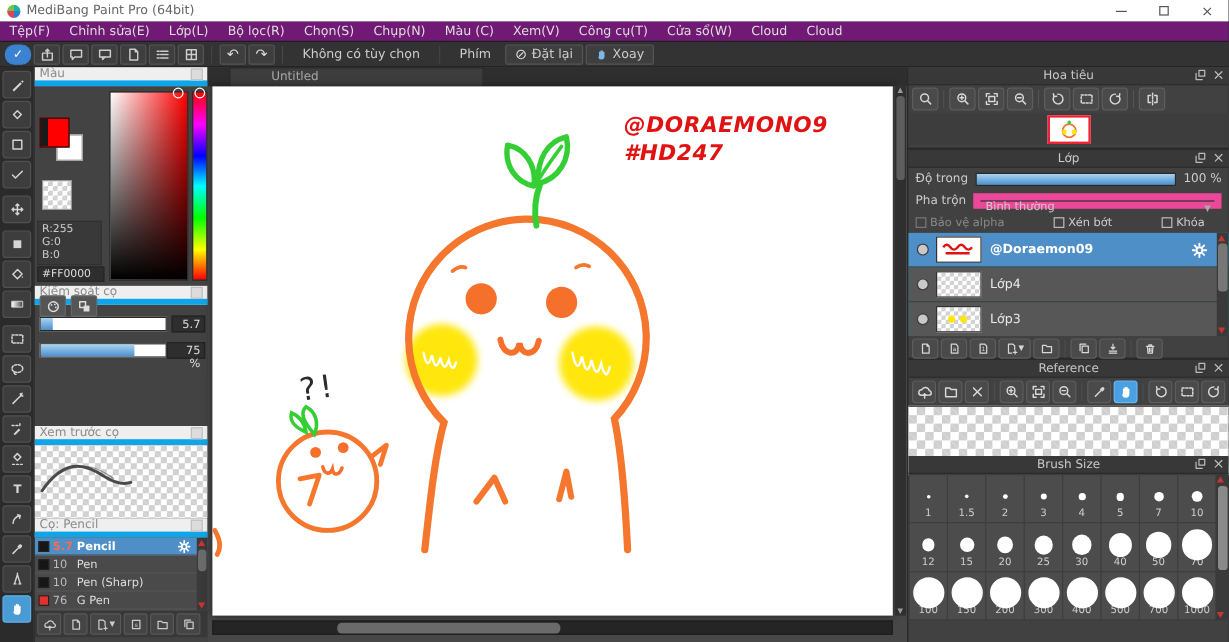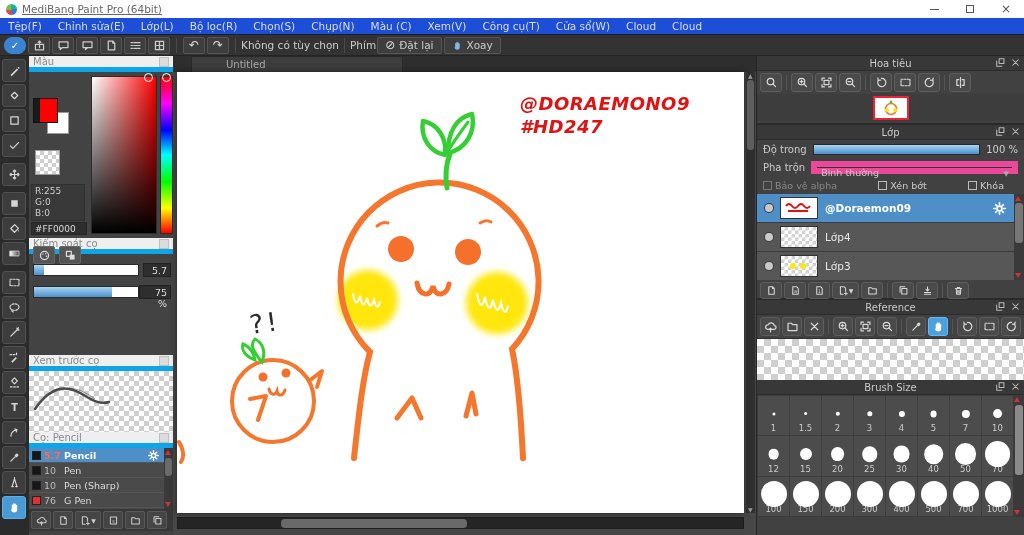--- a/index.html
+++ b/index.html
@@ -2,36 +2,36 @@
 <html><head>
 <meta charset="utf-8">
 <style>
   html,body{margin:0;padding:0;background:#222;}
   *{box-sizing:border-box;font-family:"DejaVu Sans","Liberation Sans",sans-serif;}
   #app{position:relative;width:1024px;height:535px;background:#3a3a3a;overflow:hidden;font-size:11px;color:#ddd;}
 
   
   .titlebar{position:absolute;left:0;top:0;width:1024px;height:18px;background:#fff;color:#555;display:flex;align-items:center;}
   .applogo{width:11px;height:11px;border-radius:50%;margin:0 5px 0 6px;background:conic-gradient(#18b4a0 0 25%,#2f7fd0 25% 50%,#e0445a 50% 75%,#7ac143 75% 100%);}
-  .titletext{font-size:10.5px;color:#666;text-decoration:underline;}
+  .titletext{font-size:10.5px;color:#666;}
   .winbtns{margin-left:auto;display:flex;height:100%;}
   .winbtn{width:36px;height:100%;display:flex;align-items:center;justify-content:center;color:#555;font-size:12px;}
   .winbtn .sq{width:8px;height:8px;border:1px solid #555;display:inline-block;}
   .winbtn .mn{width:9px;height:1px;background:#555;display:inline-block;}
 
   
-  .menubar{position:absolute;left:0;top:18px;width:1024px;height:17px;background:#1d4ed8;display:flex;align-items:center;border-bottom:1px solid #1d1d1d;}
+  .menubar{position:absolute;left:0;top:18px;width:1024px;height:17px;background:#701a75;display:flex;align-items:center;border-bottom:1px solid #1d1d1d;}
   .menuitem{padding:0 8px;color:#ddd;font-size:10.5px;line-height:17px;cursor:default;}
 
   
   .toolbar{position:absolute;left:0;top:35px;width:1024px;height:21px;background:#333;display:flex;align-items:center;border-bottom:1px solid #242424;padding-left:3px;}
   .tbtn{width:22px;height:17px;background:#3e3e3e;border:1px solid #555;border-radius:2px;margin:0 1px;display:flex;align-items:center;justify-content:center;color:#ccc;}
   .tbtn.round{border-radius:8px;background:#3b82d0;border-color:#3b82d0;color:#fff;font-size:10px;}
   .tsep{width:1px;height:15px;background:#222;border-right:1px solid #4a4a4a;margin:0 5px;}
-  .tlabel{color:#ccc;font-size:10.5px;margin:0 0;}
+  .tlabel{color:#ccc;font-size:10.5px;margin:0 11px;}
   .tbtn.wide{width:auto;padding:0 7px;gap:4px;font-size:10.5px;}
   .uglyph{font-size:12px;line-height:1;color:#ddd;}
 
   
   .ic{width:13px;height:13px;stroke:currentColor;fill:none;stroke-width:1.5;stroke-linecap:round;stroke-linejoin:round;display:block;}
   .ic12{width:11px;height:11px;}
 
   
   .toolcol{position:absolute;left:0;top:56px;width:28px;height:479px;background:#2b2b2b;display:flex;flex-direction:column;align-items:center;padding-top:2px;}
   .tool{width:24px;height:23px;margin:1px 0;background:#3d3d3d;border:1px solid #505050;border-radius:3px;display:flex;align-items:center;justify-content:center;color:#d5d5d5;}

